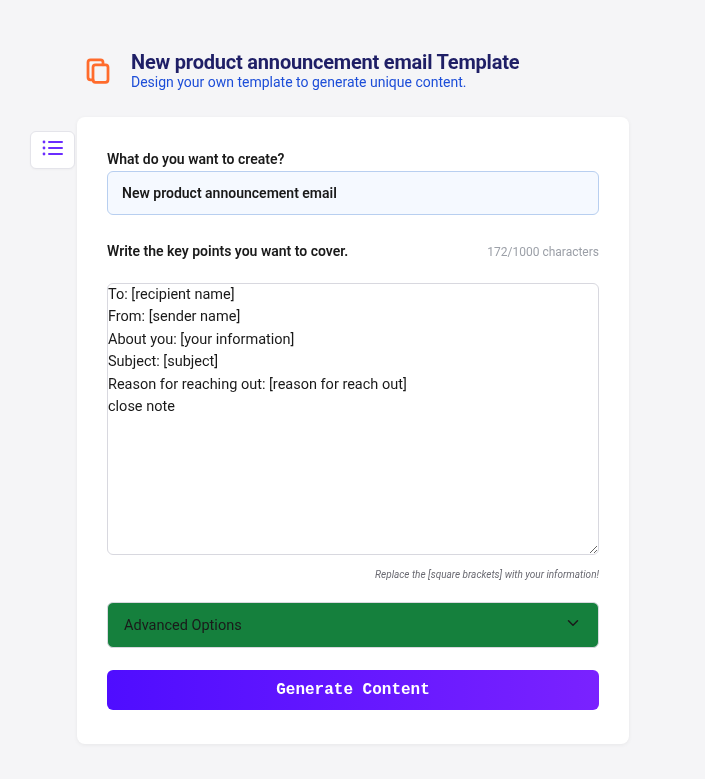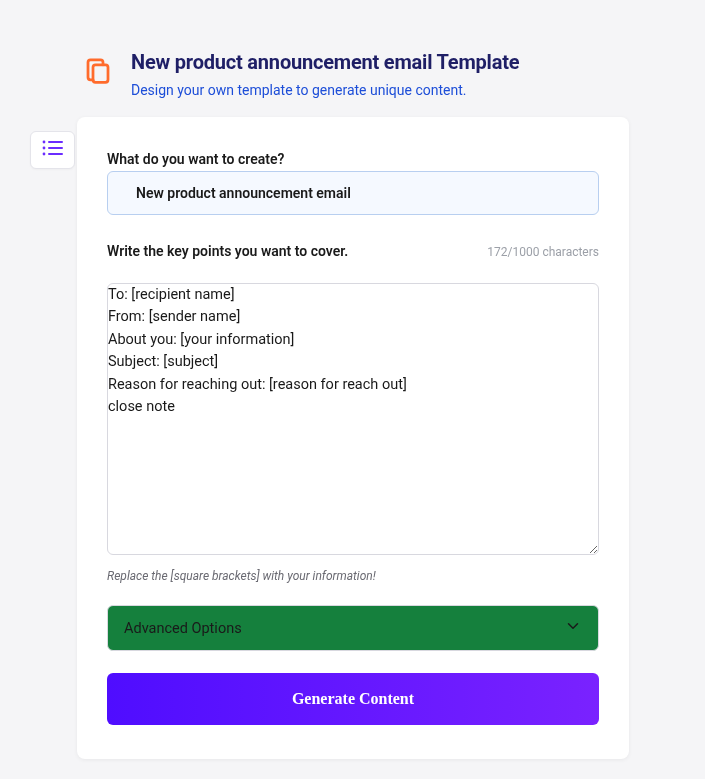--- a/index.html
+++ b/index.html
@@ -21,21 +21,21 @@
       padding: 50px 0 0 83px;
       gap: 18px;
     }
     .header-icon {
       flex-shrink: 0;
       margin-top: 6px;
     }
     .header-text {
       display: flex;
       flex-direction: column;
-      gap: 8px;
+      gap: 0;
     }
     .header-title {
       font-size: 20px;
       font-weight: 700;
       color: #1f1f66;
       letter-spacing: -0.2px;
     }
     .header-subtitle {
       font-size: 14px;
       color: #1d4ed8;
@@ -70,21 +70,21 @@
       font-weight: 600;
       color: #1a1a1a;
       margin-bottom: 4px;
     }
     .text-input {
       width: 100%;
       height: 44px;
       border: 1px solid #b8cff0;
       background: #f5f9ff;
       border-radius: 6px;
-      padding: 0 28px;
+      padding: 0 14px;
       font-size: 14px;
       font-weight: 600;
       color: #1a1a1a;
       font-family: inherit;
     }
     .section2 {
       margin-top: 28px;
     }
     .label-row {
       display: flex;
@@ -102,22 +102,22 @@
       border: 1px solid #d8d8df;
       border-radius: 6px;
       padding: 0;
       font-size: 14.5px;
       color: #1a1a1a;
       font-family: inherit;
       line-height: 1.55;
       resize: both;
     }
     .hint {
-      text-align: left;
-      font-size: 12px;
+      text-align: right;
+      font-size: 10px;
       font-style: italic;
       color: #6a6a72;
       margin-top: 10px;
     }
     .advanced {
       margin-top: 22px;
       width: 100%;
       height: 46px;
       border: 1px solid #d8d8df;
       border-radius: 6px;
@@ -127,29 +127,29 @@
       justify-content: space-between;
       padding: 0 16px;
       cursor: pointer;
       font-size: 14.5px;
       color: #1a1a1a;
       font-family: inherit;
     }
     .generate {
       margin-top: 22px;
       width: 100%;
-      height: 52px;
+      height: 40px;
       border: none;
       border-radius: 6px;
       background: linear-gradient(90deg, #4f0dff 0%, #7a22ff 100%);
       color: #ffffff;
       font-size: 16px;
       font-weight: 700;
       cursor: pointer;
-      font-family: Liberation Serif, serif;
+      font-family: Liberation Mono, monospace;
     }
   </style>
 </head>
 <body>
 
 <div class="header">
   <div class="header-icon">
     <svg width="30" height="30" viewBox="0 0 24 24" fill="none" stroke="#ff6b2c" stroke-width="2.2" stroke-linecap="round" stroke-linejoin="round">
       <rect x="8" y="7" width="12" height="14" rx="2"></rect>
       <path d="M16 7V5a2 2 0 0 0-2-2H6a2 2 0 0 0-2 2v12a2 2 0 0 0 2 2h2"></path>

